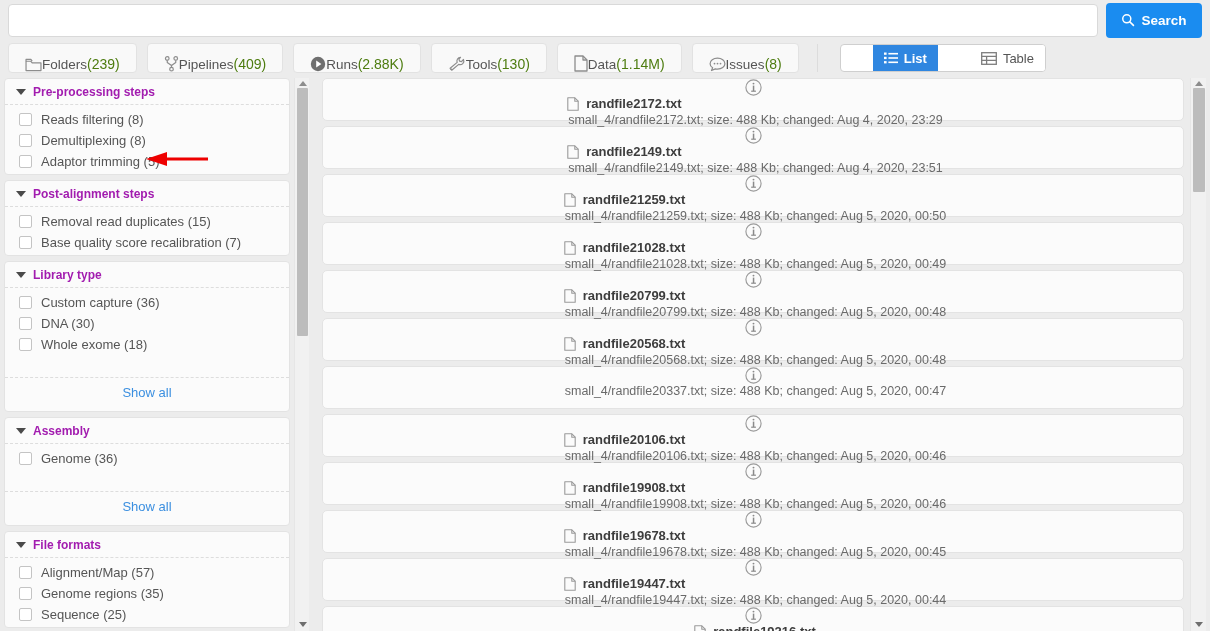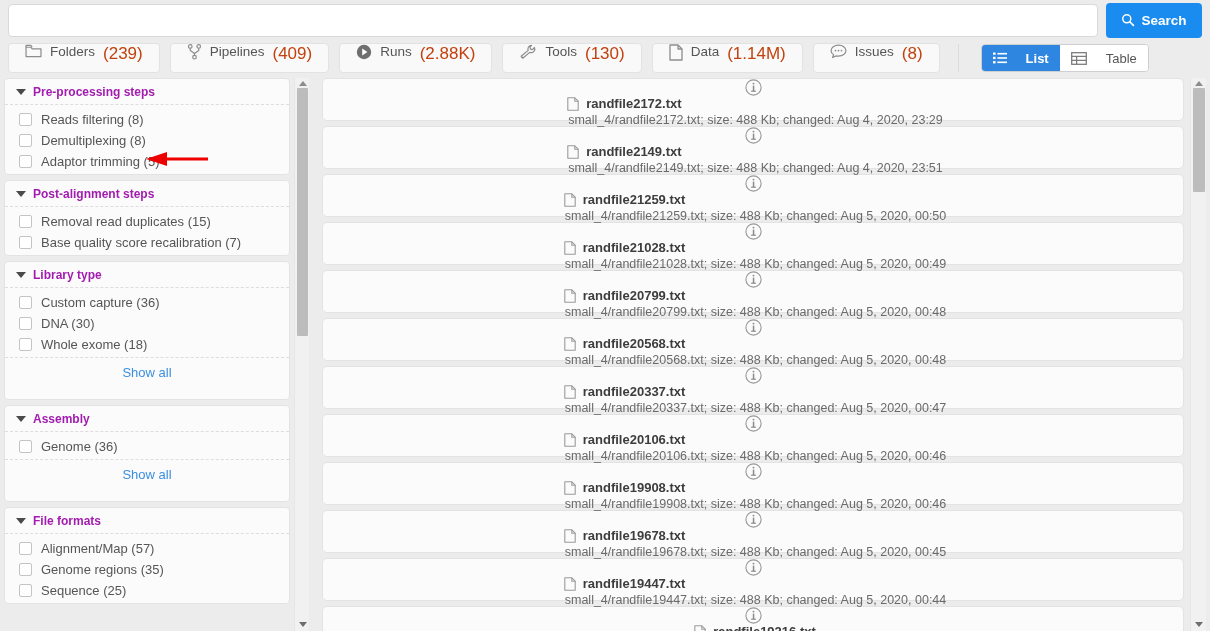--- a/index.html
+++ b/index.html
@@ -33,36 +33,36 @@
   }
   .search-btn svg { display: block; }
 
   
   .tabrow {
     position: absolute; left: 0; top: 40px; width: 1210px; height: 36px;
     display: flex; align-items: center; padding: 0 8px; gap: 10px;
   }
   .tab {
     height: 30px; background: #f9f9f9; border: 1px solid #e2e2e2;
-    border-radius: 4px; display: flex; align-items: flex-start; gap: 8px;
+    border-radius: 4px; display: flex; align-items: flex-end; 
     padding: 0 16px; cursor: pointer; white-space: nowrap;
   }
   .tab .tab-label { font-size: 13.5px; color: #555; }
-  .tab .tab-count { font-size: 17px; color: #c2410c; }
+  .tab .tab-count { font-size: 14px; color: #4d7c0f; }
   .tab svg { display: block; flex: 0 0 auto; }
 
   .viewtoggle {
     margin-left: 12px; display: flex; height: 28px;
     border: 1px solid #cfcfcf; border-radius: 4px; overflow: hidden;
     background: #fff;
   }
   .viewbtn {
-    display: flex; align-items: center; gap: 19px; padding: 0 11px;
+    display: flex; align-items: center; gap: 6px; padding: 0 11px;
     font-size: 13px; color: #555; cursor: pointer; background: #fff;
-    border: none; font-family: "Liberation Sans", sans-serif;
+    border: none; font-family: "Liberation Sans", sans-serif; margin-left: 32px;
   }
   .viewbtn.active { background: #2f86e0; color: #fff; font-weight: bold; }
   .viewbtn svg { display: block; }
   .toggle-sep { width: 1px; background: #dcdcdc; height: 28px; margin-left: 8px; }
 
   
   .body-area { position: absolute; left: 0; top: 76px; width: 1210px; height: 555px; }
 
   
   .sidebar {
@@ -88,22 +88,22 @@
   .facet-item {
     display: flex; align-items: center; gap: 9px;
     padding: 1px 10px 1px 14px; height: 21px; cursor: pointer;
   }
   .cbox {
     width: 13px; height: 13px; border: 1px solid #c4c4c4;
     background: #fff; border-radius: 2px; flex: 0 0 auto;
   }
   .facet-label { font-size: 13px; color: #555; white-space: nowrap; }
   .showall-wrap {
-    border-top: 1px dashed #dddddd; margin-top: 0;
-    text-align: center; padding: 5px 0 18px 0;
+    border-top: 1px dashed #dddddd; margin-top: 20px;
+    text-align: center; padding: 5px 0 10px 0;
   }
   .showall { font-size: 13px; color: #3b8fe0; cursor: pointer; }
 
   
   .sb-scroll {
     position: absolute; left: 294px; top: 2px; width: 15px; height: 553px;
     background: #f1f1f1; border-left: 1px solid #e6e6e6;
   }
   .sb-thumb {
     position: absolute; left: 2px; top: 10px; width: 11px; height: 248px;
@@ -507,29 +507,20 @@
         <div class="row">
           <div class="row-info">
             <svg width="17" height="17" viewBox="0 0 17 17">
               <circle cx="8.5" cy="8.5" r="7.6" fill="none" stroke="#9a9a9a" stroke-width="1.15"></circle>
               <circle cx="8.5" cy="4.6" r="0.95" fill="#8a8a8a"></circle>
               <rect x="7.8" y="6.6" width="1.5" height="5.4" fill="#8a8a8a"></rect>
               <rect x="6.2" y="11.6" width="4.7" height="1.2" fill="#8a8a8a"></rect>
             </svg>
           </div>
           <div class="row-main">
-            <div class="row-title">
-              <span>
-                <svg width="12" height="14" viewBox="0 0 12 14">
-                  <path d="M0.8 0.8h7l3.4 3.4v9H0.8z" fill="none" stroke="#9a9a9a" stroke-width="1.1" stroke-linejoin="round"></path>
-                  <path d="M7.8 0.8v3.4h3.4" fill="none" stroke="#9a9a9a" stroke-width="1.1" stroke-linejoin="round"></path>
-                </svg>
-              </span>
-              <span>randfile20337.txt</span>
-            </div>
             <div class="row-sub">small_4/randfile20337.txt;  size: 488 Kb;  changed: Aug 5, 2020, 00:47</div>
           </div>
         </div>
         <div class="row">
           <div class="row-info">
             <svg width="17" height="17" viewBox="0 0 17 17">
               <circle cx="8.5" cy="8.5" r="7.6" fill="none" stroke="#9a9a9a" stroke-width="1.15"></circle>
               <circle cx="8.5" cy="4.6" r="0.95" fill="#8a8a8a"></circle>
               <rect x="7.8" y="6.6" width="1.5" height="5.4" fill="#8a8a8a"></rect>
               <rect x="6.2" y="11.6" width="4.7" height="1.2" fill="#8a8a8a"></rect>

